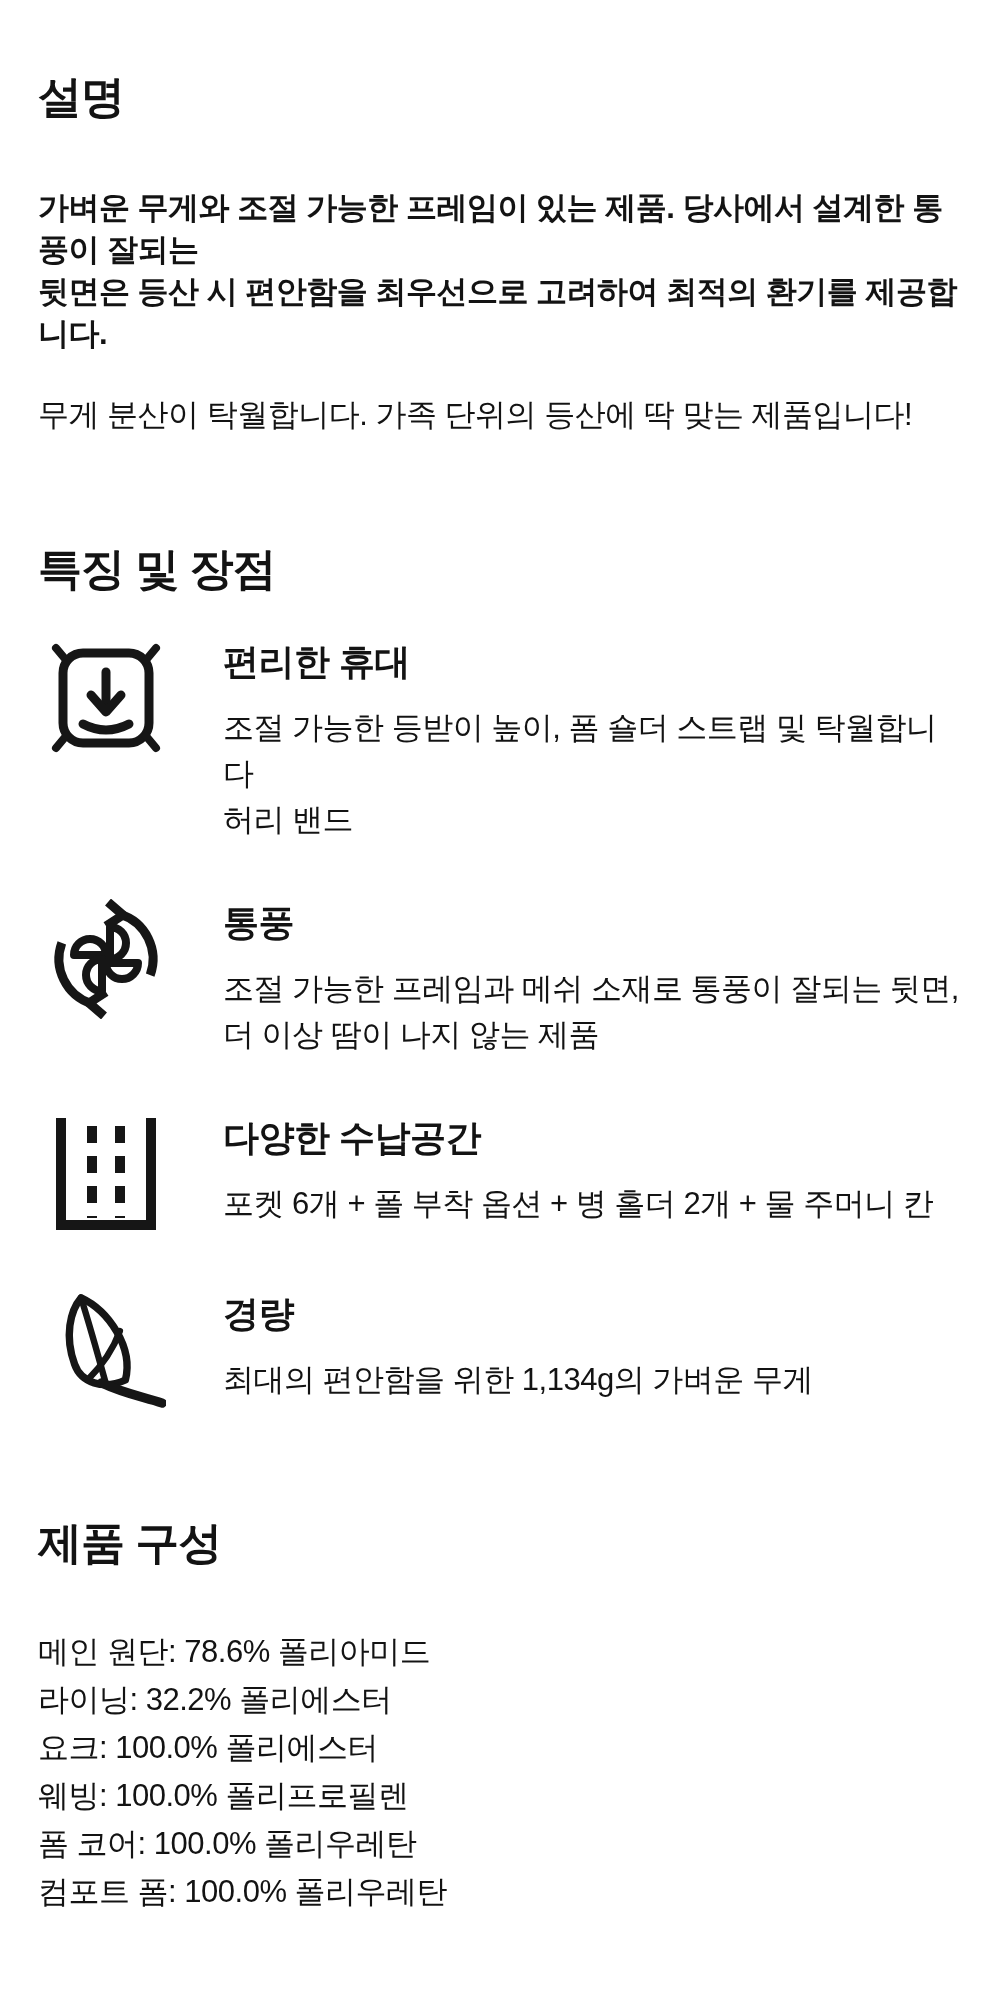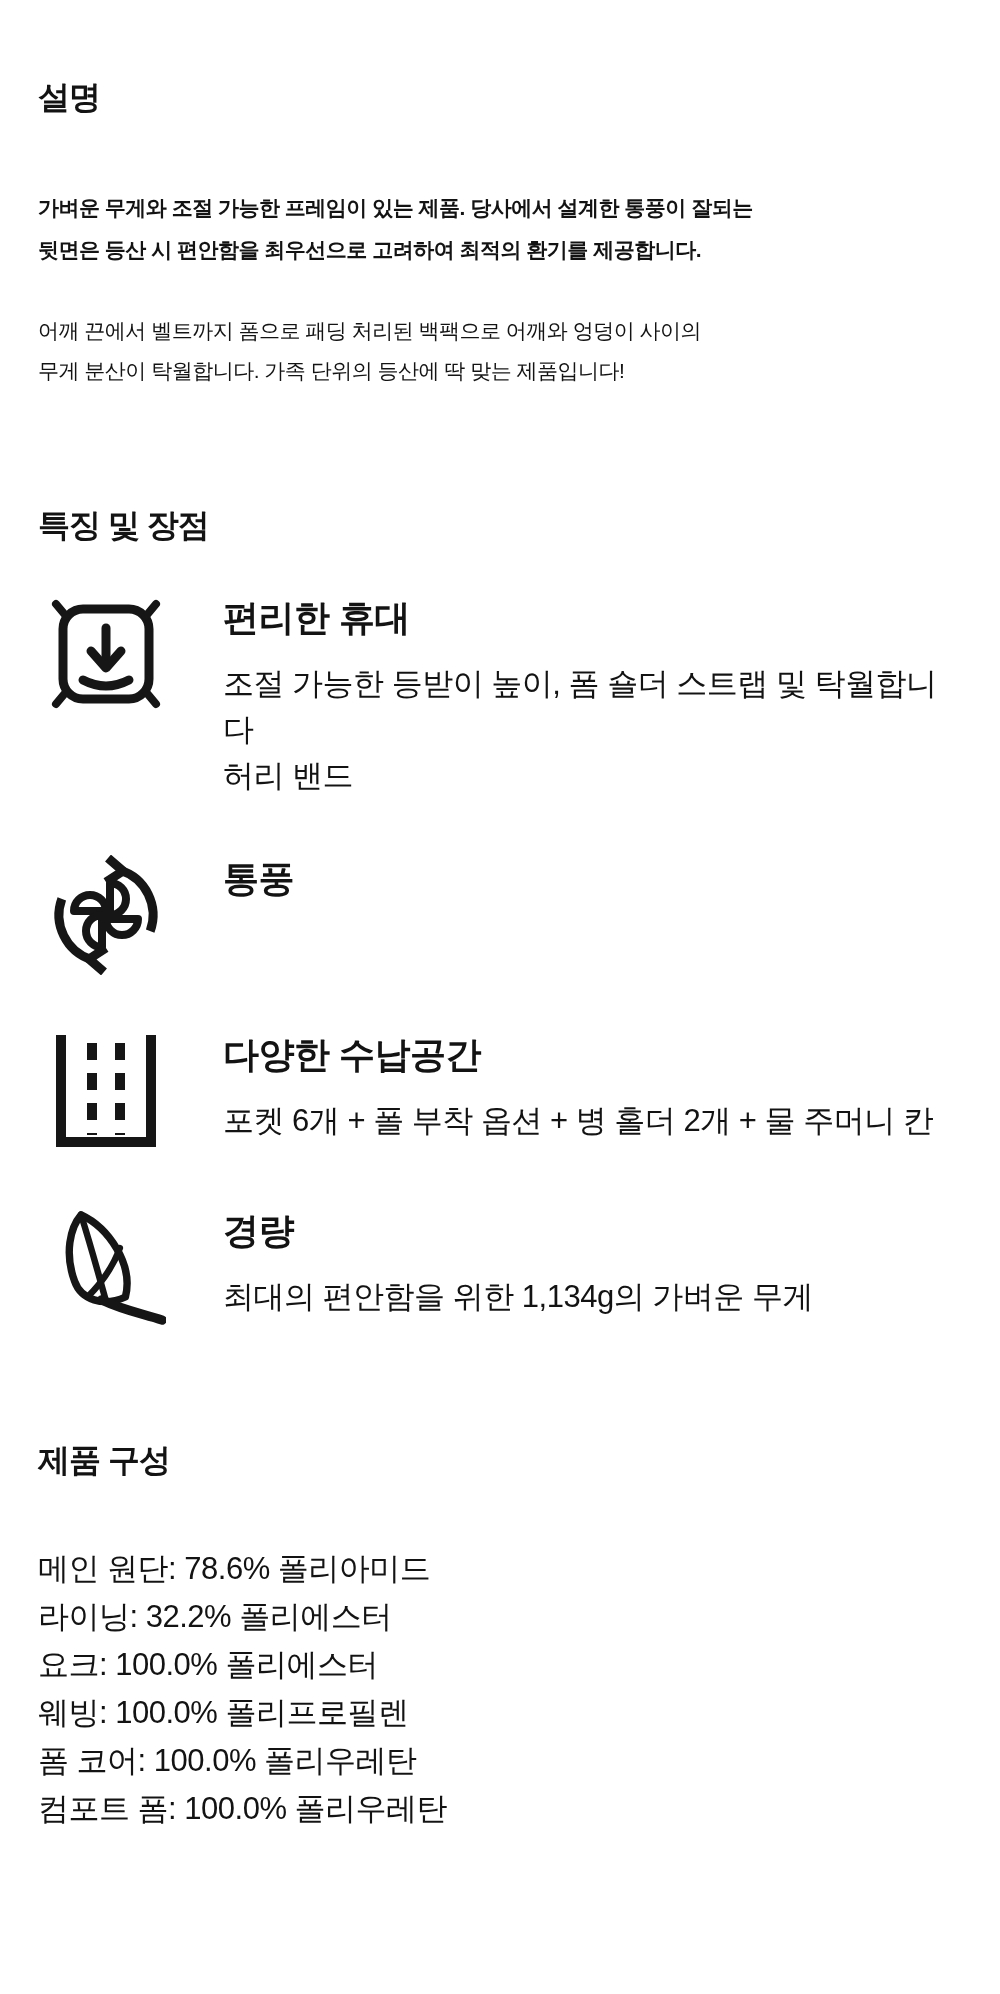--- a/index.html
+++ b/index.html
@@ -11,30 +11,30 @@
     width: 1000px;
     height: 1994px;
     overflow: hidden;
     font-family: "Liberation Sans", "DejaVu Sans", sans-serif;
     color: #131313;
   }
   .container {
     padding: 0 40px 0 38px;
   }
   .section-heading {
-    font-size: 32px;
+    font-size: 44px;
     line-height: 50px;
     font-weight: 700;
     letter-spacing: -1px;
     margin: 0;
   }
   #desc-heading { margin-top: 72px; }
 
   .para {
-    font-size: 21px;
+    font-size: 31px;
     letter-spacing: -0.5px;
     margin: 0;
   }
   .para .line { display: block; }
   #para-bold {
     margin-top: 65px;
     font-weight: 700;
     line-height: 42px;
   }
   #para-regular {
@@ -99,21 +99,20 @@
 <div class="container">
 
   <h2 class="section-heading" id="desc-heading">설명</h2>
 
   <p class="para" id="para-bold">
     <span class="line">가벼운 무게와 조절 가능한 프레임이 있는 제품. 당사에서 설계한 통풍이 잘되는</span>
     <span class="line">뒷면은 등산 시 편안함을 최우선으로 고려하여 최적의 환기를 제공합니다.</span>
   </p>
 
   <p class="para" id="para-regular">
-    <span class="line">어깨 끈에서 벨트까지 폼으로 패딩 처리된 백팩으로 어깨와 엉덩이 사이의</span>
     <span class="line">무게 분산이 탁월합니다. 가족 단위의 등산에 딱 맞는 제품입니다!</span>
   </p>
 
   <h2 class="section-heading" id="features-heading">특징 및 장점</h2>
 
   <div class="features-list">
 
     <div class="feature-row">
       <div class="feature-icon">
         <svg viewBox="0 0 120 120" aria-hidden="true">
@@ -148,20 +147,24 @@
             <path d="M28,56 A16,16 0 0 1 60,56 Z" transform="rotate(270 60 60)"></path>
             <path d="M74.5,15.3 A47,47 0 0 1 104.2,76.1" stroke-width="9"></path>
             <path d="M45.5,104.7 A47,47 0 0 1 15.8,43.9" stroke-width="9"></path>
             <path d="M62,3 L77,16 L60,27" stroke-width="9"></path>
             <path d="M58,117 L43,104 L60,93" stroke-width="9"></path>
           </g>
         </svg>
       </div>
       <div class="feature-body">
         <h3 class="feature-title">통풍</h3>
+        <p class="feature-desc">
+          <span class="line">조절 가능한 프레임과 메쉬 소재로 통풍이 잘되는 뒷면,</span>
+          <span class="line">더 이상 땀이 나지 않는 제품</span>
+        </p>
       </div>
     </div>
 
     <div class="feature-row">
       <div class="feature-icon">
         <svg viewBox="0 0 120 120" aria-hidden="true">
           <g class="ic" stroke-width="10">
             <path d="M15,4 L15,111 L105,111 L105,4"></path>
             <line x1="46" y1="12" x2="46" y2="104" stroke-dasharray="17 13"></line>
             <line x1="74" y1="12" x2="74" y2="104" stroke-dasharray="17 13"></line>

